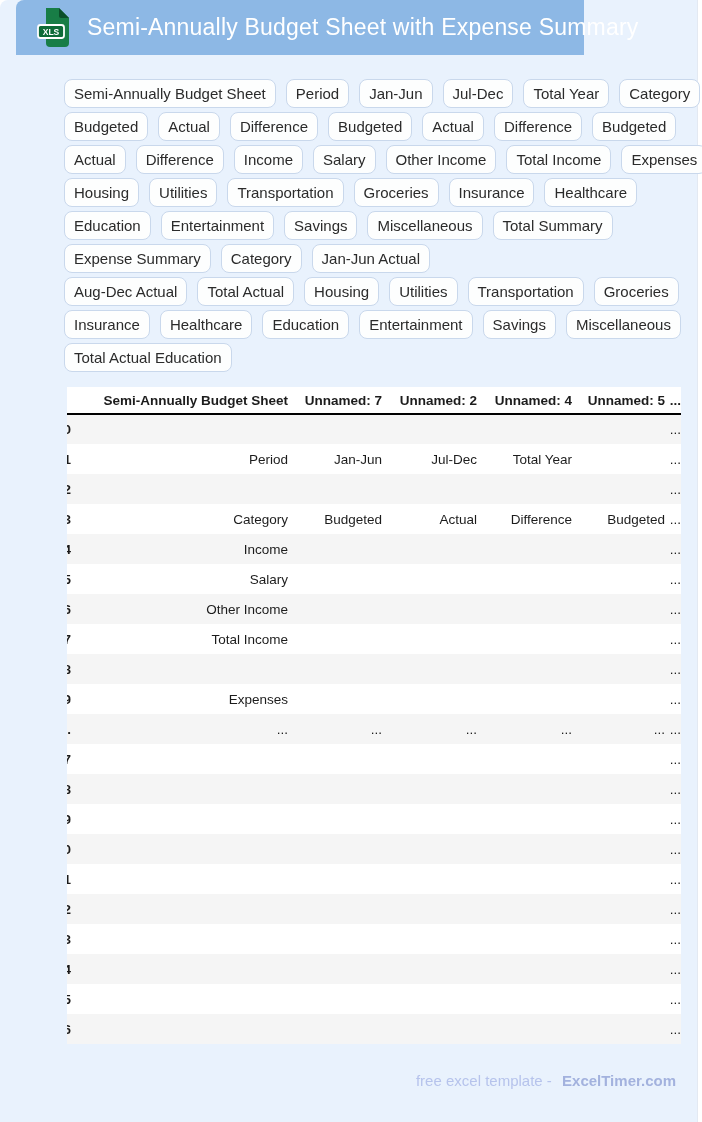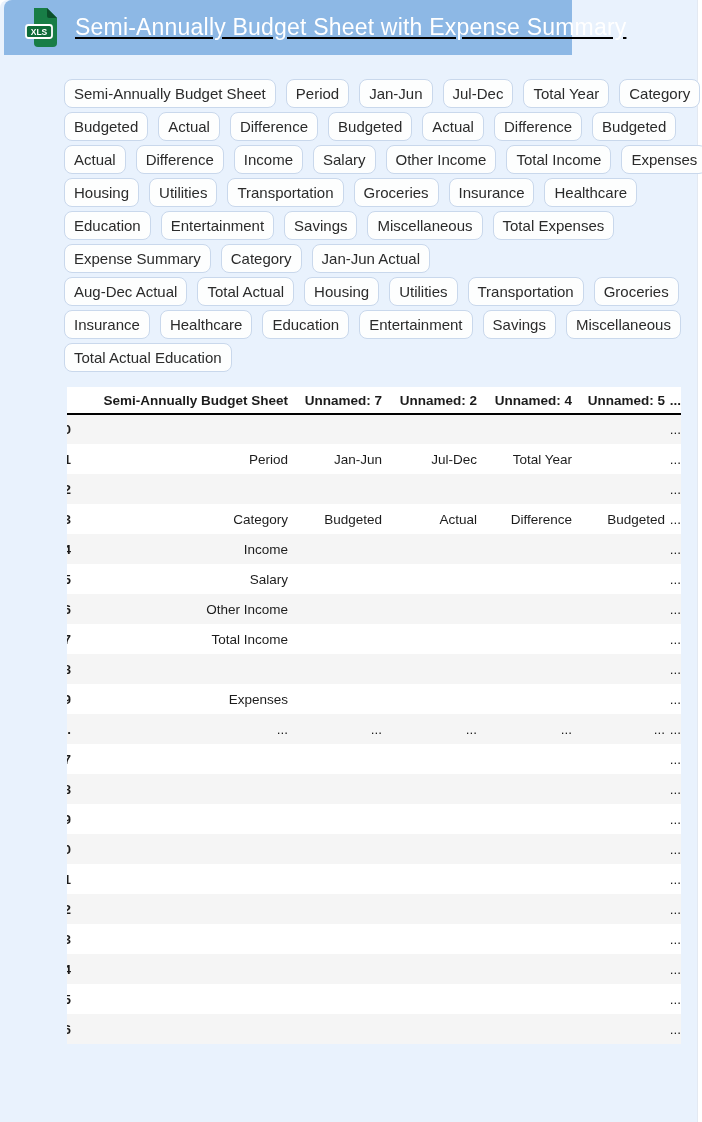--- a/index.html
+++ b/index.html
@@ -9,24 +9,24 @@
     font-family:"Liberation Sans", sans-serif;
   }
   .canvas{
     position:absolute;left:0;top:0;width:697px;height:1122px;
     background:var(--page-bg,#e9f2fd);
     border-radius:8px 0 0 0;
     border-right:1px solid #e3e9f2;
   }
   
   .header-bar{
-    position:absolute;left:4px;top:0;width:568px;height:55px;
+    position:absolute;left:16px;top:0;width:568px;height:55px;
     background:var(--accent,#8db8e5);
     border-radius:8px 0 0 0;
-    display:flex;align-items:center;text-decoration:underline;
+    display:flex;align-items:center;
   }
   .xls-icon{margin-left:20px;flex:0 0 auto;display:block;}
   .page-title{
     margin-left:15px;color:#ffffff;font-size:23px;font-weight:500;
     letter-spacing:.2px;white-space:nowrap;
   }
   
   .tags{
     position:absolute;left:64px;top:79px;width:625px;
     display:flex;flex-direction:column;row-gap:4px;
@@ -125,21 +125,21 @@
         <button class="pill">Transportation</button>
         <button class="pill">Groceries</button>
         <button class="pill">Insurance</button>
         <button class="pill">Healthcare</button>
       </div>
       <div class="tag-row">
         <button class="pill">Education</button>
         <button class="pill">Entertainment</button>
         <button class="pill">Savings</button>
         <button class="pill">Miscellaneous</button>
-        <button class="pill">Total Expenses</button>
+        <button class="pill">Total Summary</button>
       </div>
       <div class="tag-row">
         <button class="pill">Expense Summary</button>
         <button class="pill">Category</button>
         <button class="pill">Jan-Jun Actual</button>
       </div>
       <div class="tag-row">
         <button class="pill">Aug-Dec Actual</button>
         <button class="pill">Total Actual</button>
         <button class="pill">Housing</button>
@@ -369,14 +369,18 @@
             <td></td>
             <td></td>
             <td></td>
             <td></td>
             <td>...</td>
           </tr>
         </tbody>
     </table>
   </div>
 
+  <div class="footer">
+    <span class="prefix">free excel template -</span>
+    <a class="brand">ExcelTimer.com</a>
+  </div>
 
 </div>
 
 </body></html>

